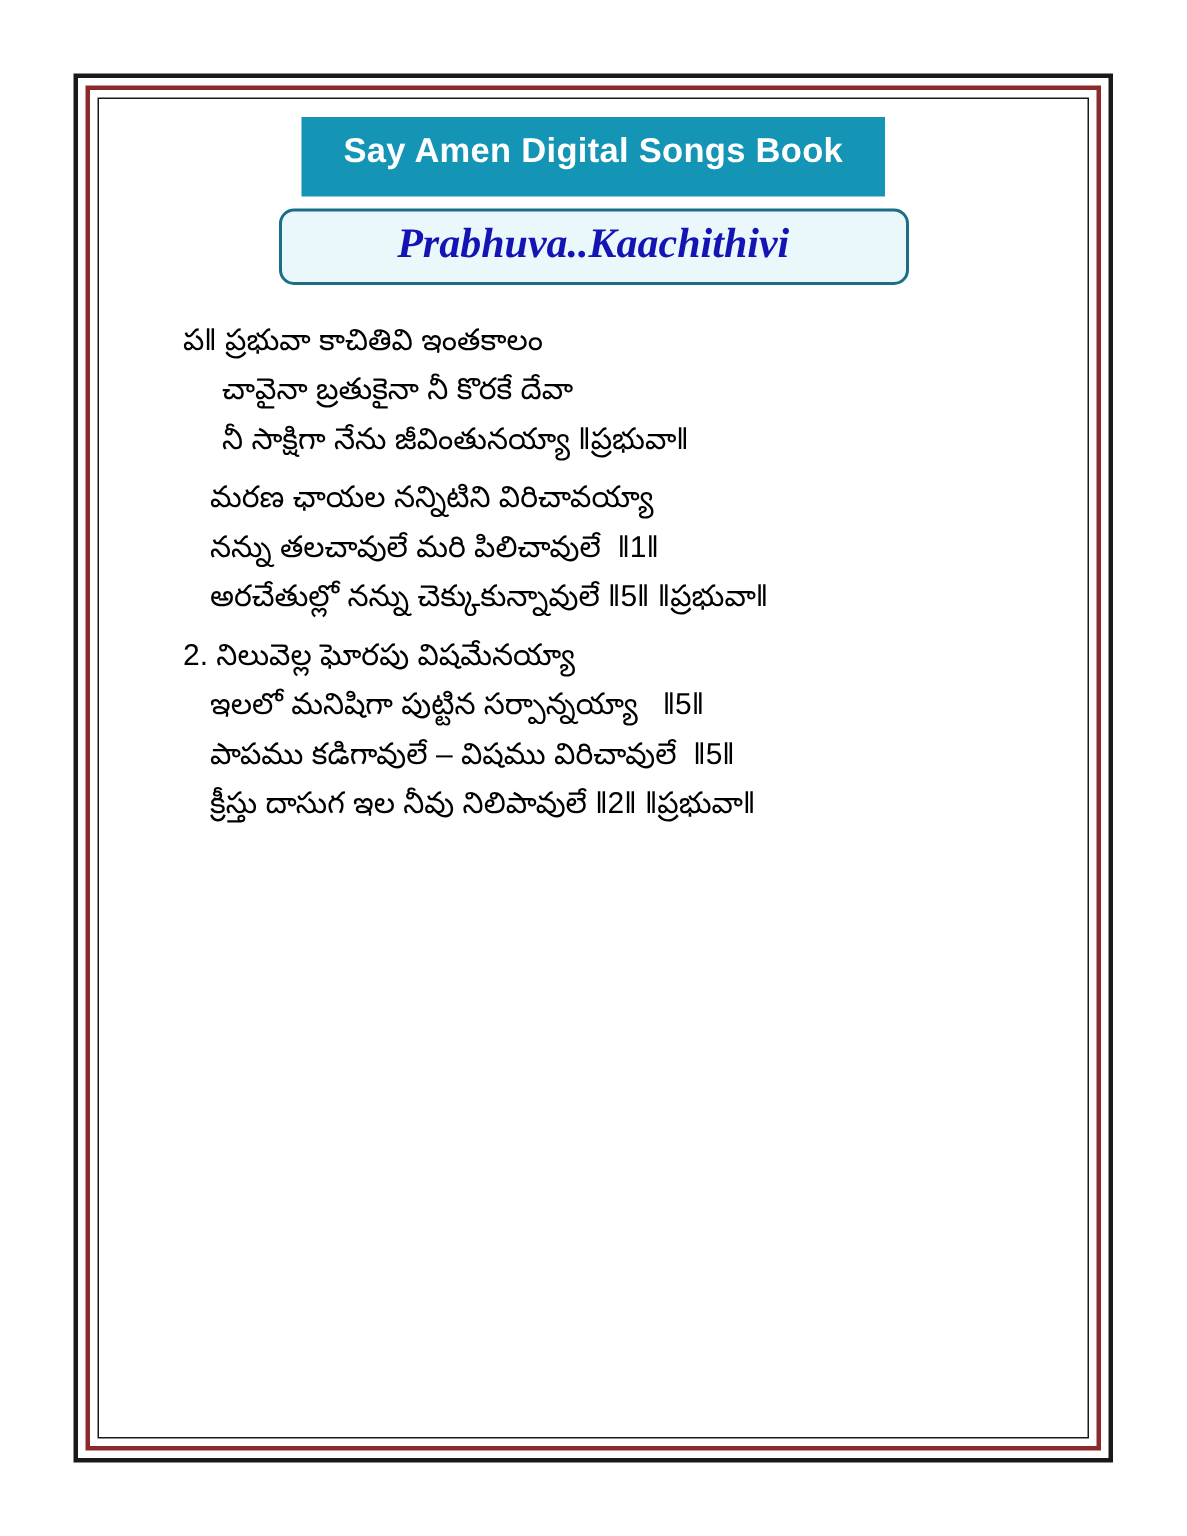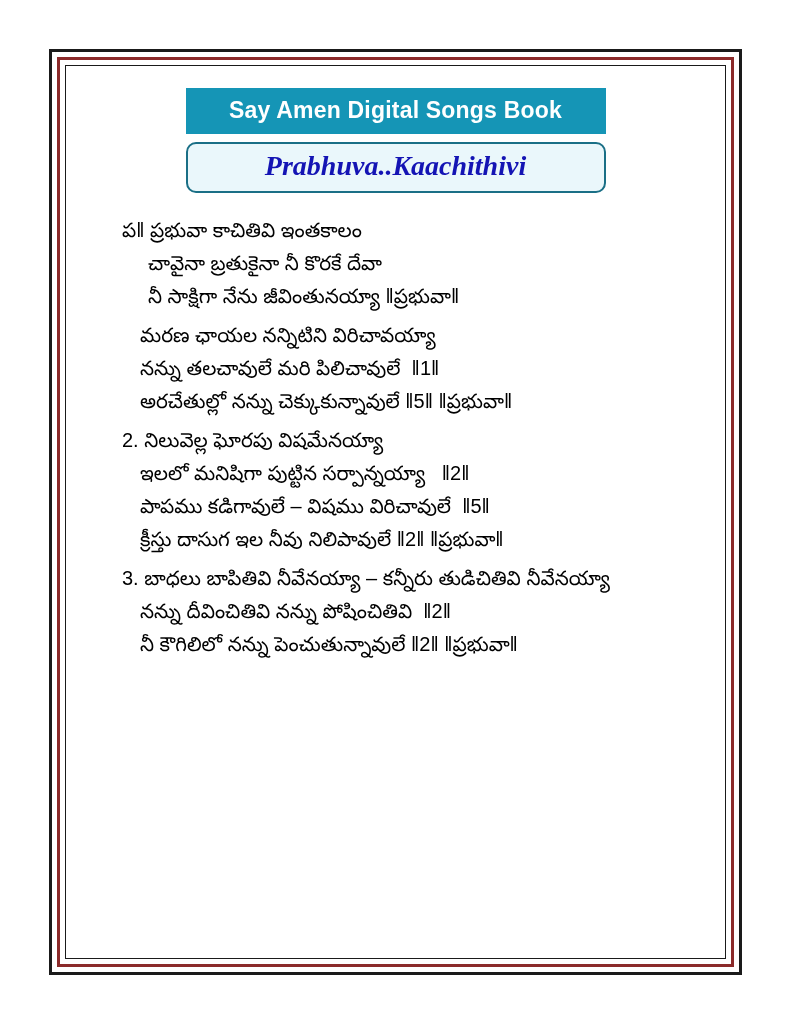--- a/index.html
+++ b/index.html
@@ -52,28 +52,28 @@
   .content {
     position: absolute;
     left: 0;
     top: 0;
     right: 0;
     bottom: 0;
     padding: 12px 18px;
     box-sizing: border-box;
   }
   .banner {
-    width: 420px;
-    margin: 10px auto 0 auto;
+    width: 389px;
+    margin: 0 auto 0 auto;
     background: #1595b6;
     color: #ffffff;
     text-align: center;
     font-size: 23px;
     font-weight: bold;
-    padding: 9px 6px 10px 6px;
+    padding: 9px 6px 17px 6px;
     letter-spacing: 0.2px;
     box-sizing: border-box;
   }
   .title-pill {
     width: 420px;
     margin: 8px auto 0 auto;
     background: #eaf7fb;
     border: 2px solid #1a6f86;
     border-radius: 10px;
     text-align: center;
@@ -127,29 +127,24 @@
             </div>
 
             <div class="stanza">
               <div class="line indent-2">మరణ ఛాయల నన్నిటిని విరిచావయ్యా</div>
               <div class="line indent-2">నన్ను తలచావులే మరి పిలిచావులే  ‖1‖</div>
               <div class="line indent-2">అరచేతుల్లో నన్ను చెక్కుకున్నావులే ‖5‖ ‖ప్రభువా‖</div>
             </div>
 
             <div class="stanza">
               <div class="line indent-0">2. నిలువెల్ల ఘోరపు విషమేనయ్యా</div>
-              <div class="line indent-2">ఇలలో మనిషిగా పుట్టిన సర్పాన్నయ్యా   ‖2‖</div>
+              <div class="line indent-2">ఇలలో మనిషిగా పుట్టిన సర్పాన్నయ్యా   ‖5‖</div>
               <div class="line indent-2">పాపము కడిగావులే – విషము విరిచావులే  ‖5‖</div>
               <div class="line indent-2">క్రీస్తు దాసుగ ఇల నీవు నిలిపావులే ‖2‖ ‖ప్రభువా‖</div>
             </div>
 
-            <div class="stanza">
-              <div class="line indent-0">3. బాధలు బాపితివి నీవేనయ్యా – కన్నీరు తుడిచితివి నీవేనయ్యా</div>
-              <div class="line indent-2">నన్ను దీవించితివి నన్ను పోషించితివి  ‖2‖</div>
-              <div class="line indent-2">నీ కౌగిలిలో నన్ను పెంచుతున్నావులే ‖2‖ ‖ప్రభువా‖</div>
-            </div>
           </div>
 
         </div>
       </div>
     </div>
   </div>
 </div>
 
 </body></html>

